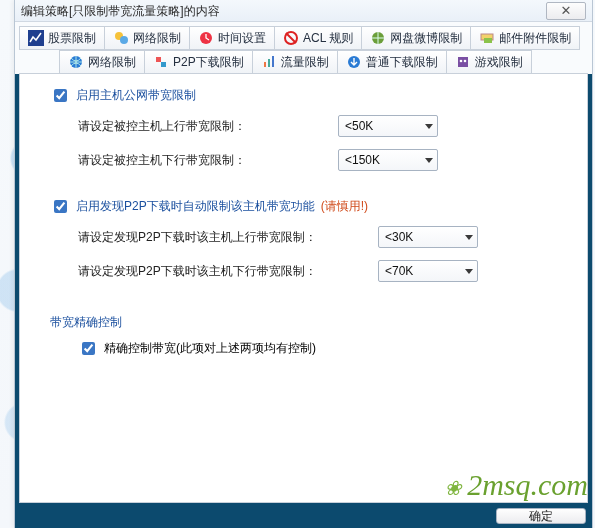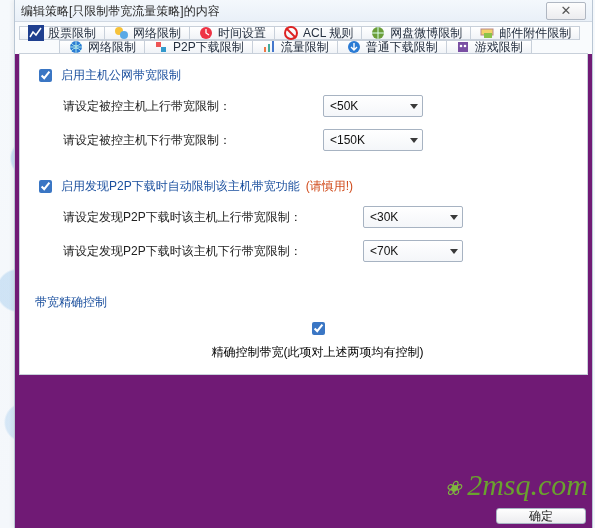--- a/index.html
+++ b/index.html
@@ -17,21 +17,21 @@
     position: absolute; inset: 0;
     background:
       radial-gradient(circle at 5% 30%, rgba(120,180,230,0.35) 0 18px, transparent 20px),
       radial-gradient(circle at 3% 55%, rgba(120,180,230,0.30) 0 20px, transparent 22px),
       radial-gradient(circle at 4% 80%, rgba(120,180,230,0.25) 0 18px, transparent 20px),
       linear-gradient(#f6f9fc,#f4f7fb);
     filter: blur(0.5px);
   }
   .dialog {
     position: absolute; left: 14px; top: 0; right: 2px; bottom: 0;
-    background: #701a75;
+    background: #0c4a6e;
     border-left: 1px solid #b9c6d4;
     border-right: 1px solid #b9c6d4;
     box-shadow: -2px 0 4px rgba(0,0,0,0.05);
   }
   .titlebar {
     height: 22px; line-height: 22px;
     padding: 0 6px;
     background: linear-gradient(#f4f8fc,#e9f0f8);
     border-bottom: 1px solid #d0d8e2;
     color: #2a2a2a;
@@ -44,42 +44,42 @@
     display:flex; align-items:center; justify-content:center;
     font-size: 13px; color: #555;
   }
   .tabs {
     padding: 4px 4px 0 4px;
     background: #f9fbfd;
   }
   .tabrow { display:flex; }
   .tab {
     display:flex; align-items:center; gap:4px;
-    height: 14px; padding: 0 8px;
+    height: 24px; padding: 0 8px;
     border: 1px solid #c8d0da;
     background: linear-gradient(#ffffff,#f0f3f7);
     color: #253040;
     font-size: 12px;
     margin-right: -1px;
     white-space: nowrap;
     cursor: default;
   }
   .tab.active {
     background: #fff;
     border-bottom-color: #fff;
     position: relative; z-index: 2;
   }
   .tabrow2 { position: relative; z-index: 1; padding-left: 40px; }
   .tab .ico { width:16px; height:16px; display:inline-flex; align-items:center; justify-content:center; }
   .pane {
     border: 1px solid #c8d0da;
     margin: 0 4px 0 4px;
     background: #fff;
-    height: 322px;
-    padding: 12px 15px;
+    height: 430px;
+    padding: 12px 30px;
     position: relative;
     margin-top:-1px;
   }
   fieldset.group {
     border: none;
     margin: 0 0 14px 0; padding: 0;
   }
   .group .header {
     display:flex; align-items:center; gap:6px;
     margin-bottom: 10px;
@@ -98,21 +98,21 @@
     border: 1px solid #a7b3c2;
     background: linear-gradient(#ffffff,#f4f6f9);
     display:flex; align-items:center; justify-content:space-between;
     padding: 0 4px 0 6px; font-size:12px; color:#111;
     border-radius:2px;
   }
   .combo .arrow {
     width:0;height:0;border-left:4px solid transparent;border-right:4px solid transparent;border-top:5px solid #3a3a3a;
   }
   .section-title { color:#1a4f9e; margin: 6px 0 8px 0; }
-  .checkline { display:flex; align-items:center; gap:6px; margin-left:28px;flex-direction:column; }
+  .checkline { display:flex; align-items:center; gap:6px; margin-left:28px; }
   .checkline input[type=checkbox]{ width:13px;height:13px;accent-color:#3a76c4;}
   .btnbar {
     position:absolute; right:6px; bottom:4px;
     display:flex; gap:8px;
   }
   .btn {
     min-width: 90px; height:16px;
     border:1px solid #a7b3c2; border-radius:3px;
     background: linear-gradient(#fefefe,#ececef);
     display:flex; align-items:center; justify-content:center;

